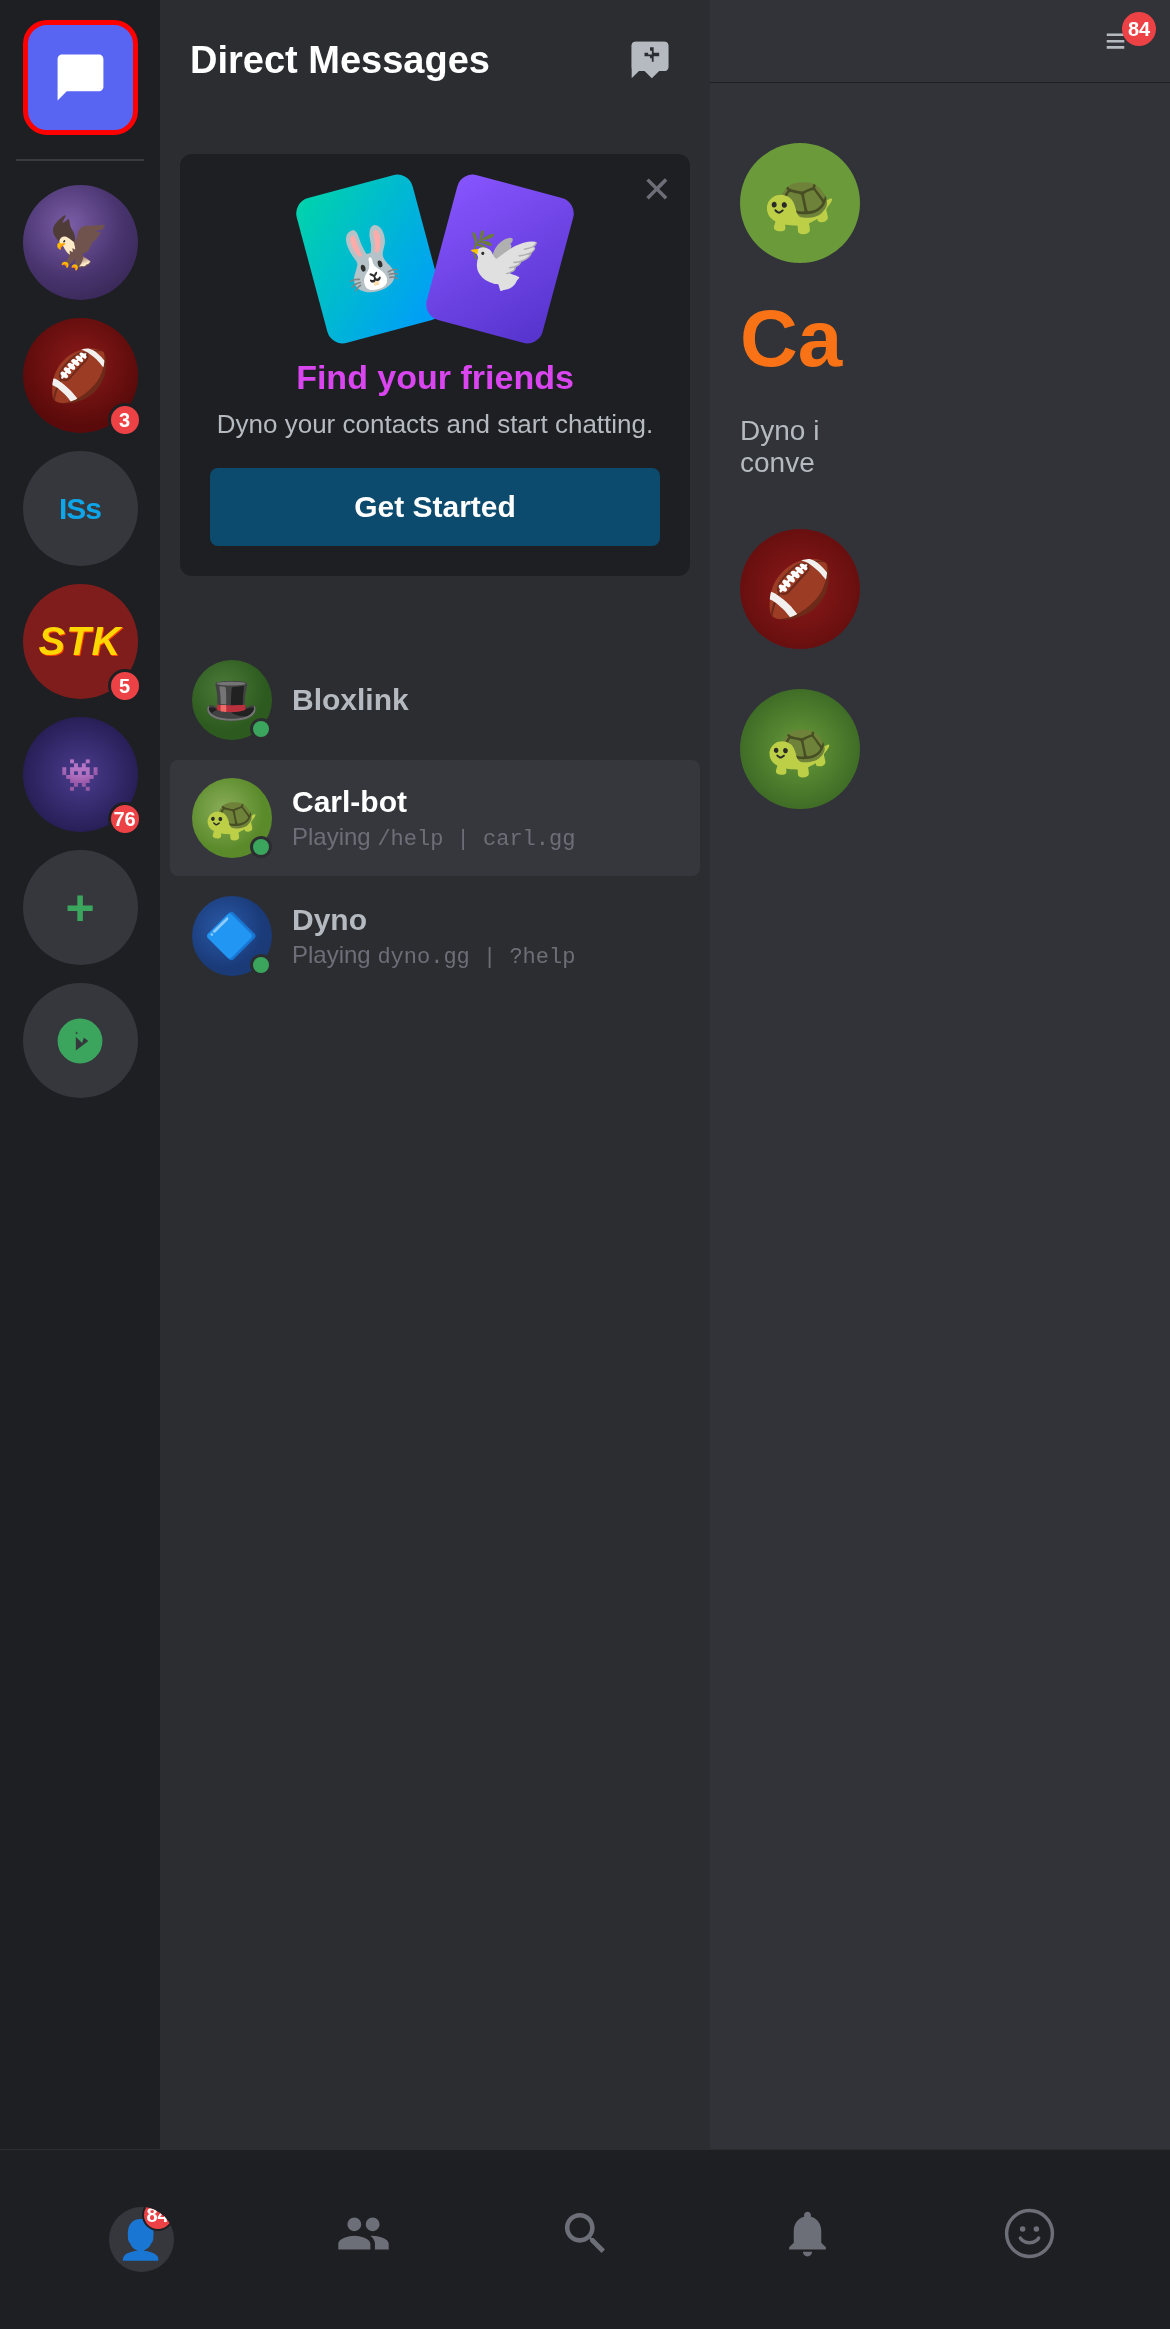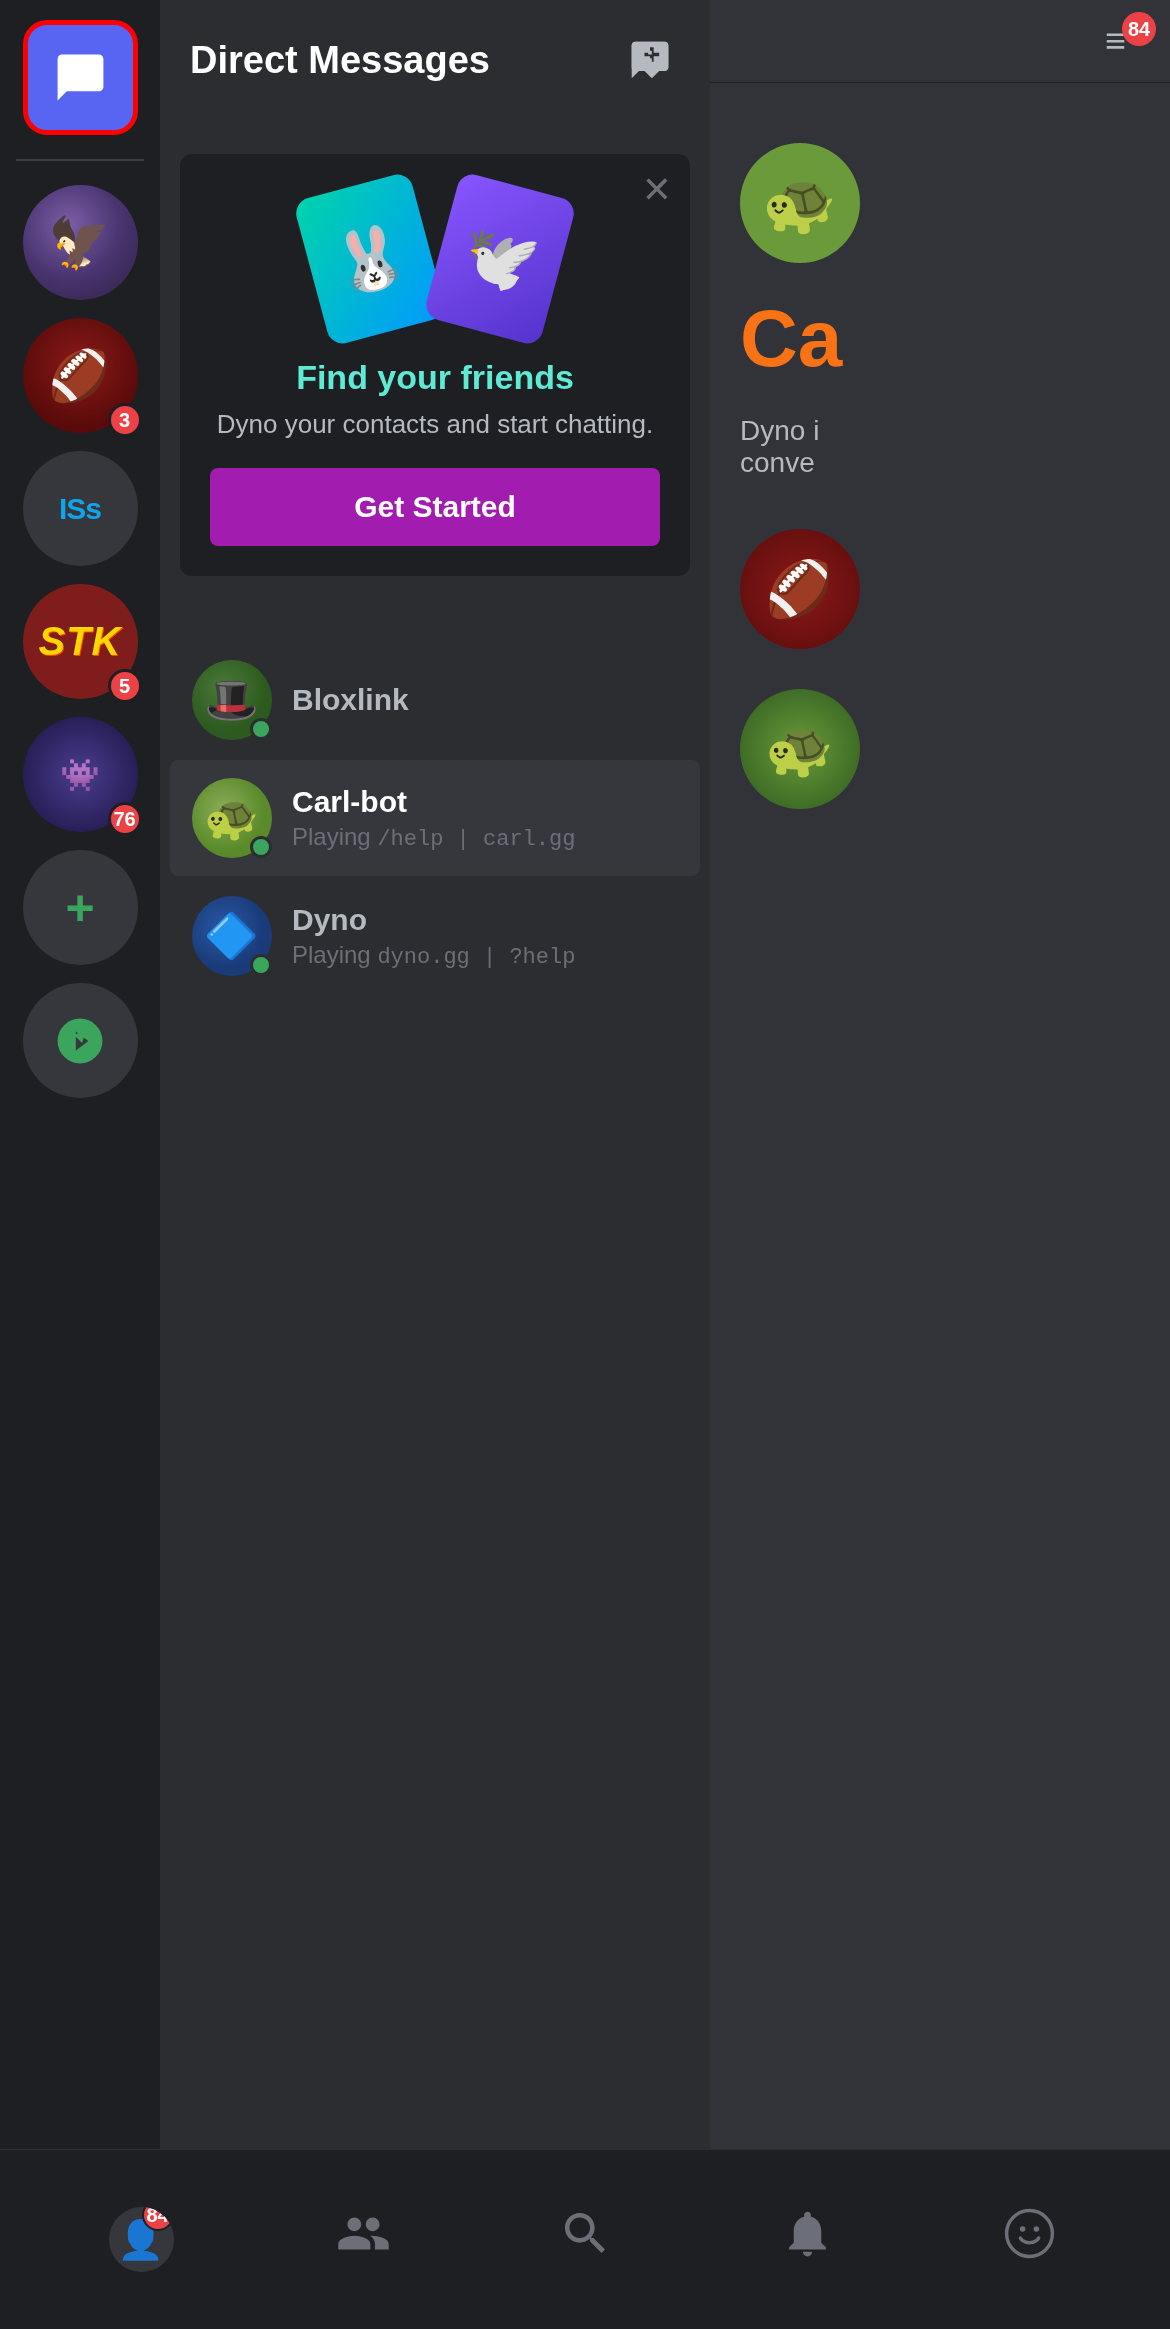--- a/index.html
+++ b/index.html
@@ -240,35 +240,35 @@
     .friends-illustration {
       display: flex;
       justify-content: center;
       margin-bottom: 24px;
       font-size: 90px;
     }
 
     .find-friends-title {
       font-size: 34px;
       font-weight: 700;
-      color: #5eead4;
+      color: #d946ef;
       text-align: center;
       margin-bottom: 12px;
     }
 
     .find-friends-subtitle {
       font-size: 26px;
       color: #b5bac1;
       text-align: center;
       margin-bottom: 28px;
     }
 
     .get-started-btn {
       width: 100%;
-      background: #a21caf;
+      background: #0c4a6e;
       color: white;
       border: none;
       border-radius: 8px;
       padding: 22px;
       font-size: 30px;
       font-weight: 600;
       cursor: pointer;
       text-align: center;
     }
 

